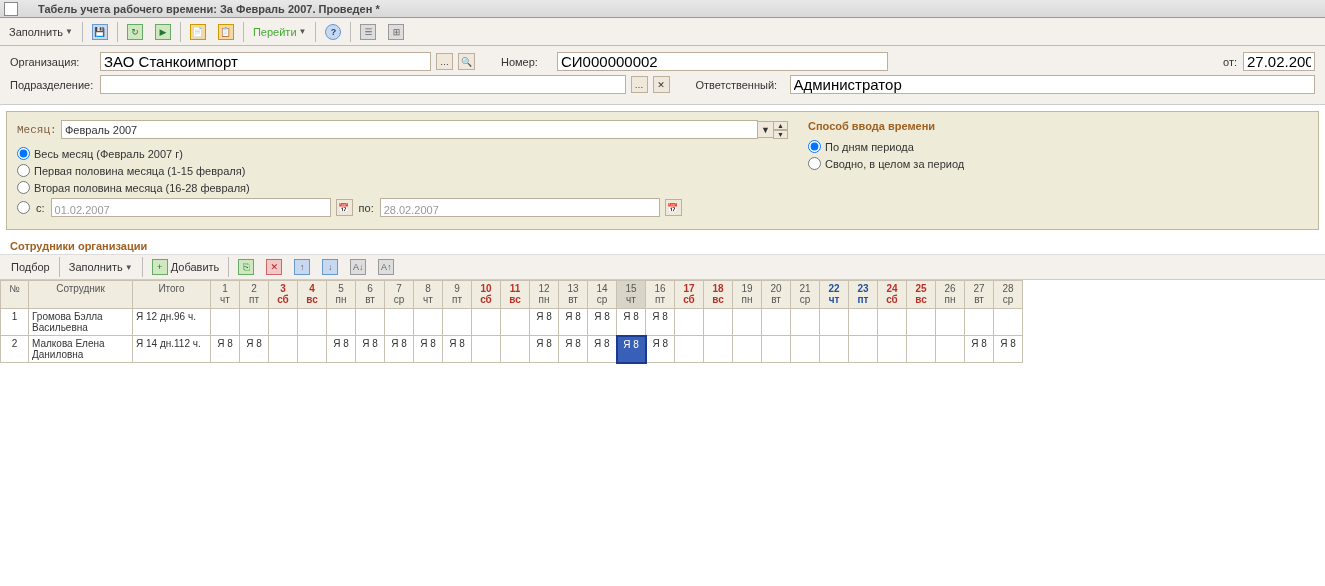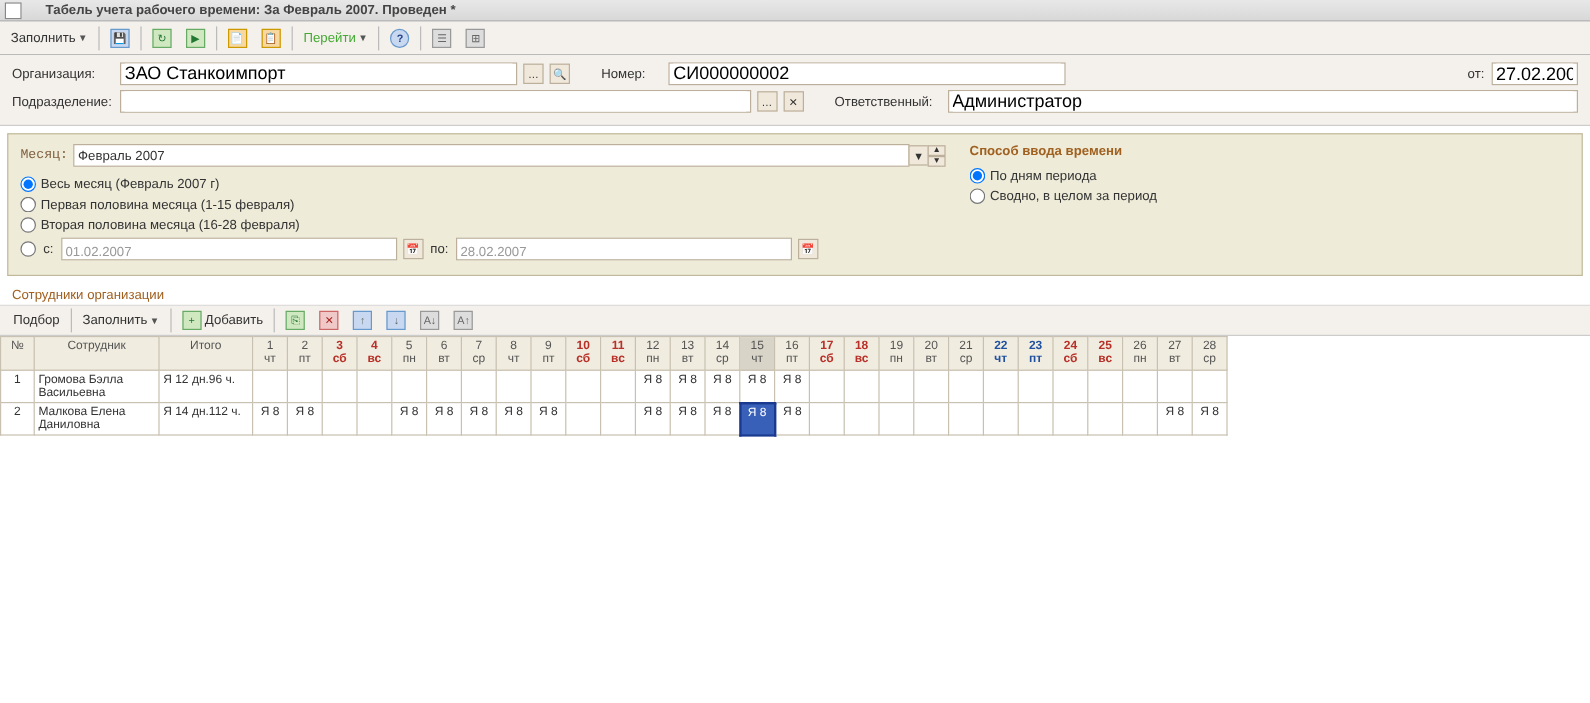--- a/index.html
+++ b/index.html
@@ -35,21 +35,21 @@
 .month-fld { background: #fff; border: 1px solid #bcaf9b; height: 19px; padding: 0 3px; flex: 1; display: flex; align-items: center; }
 .radio-row { display: flex; align-items: center; margin-bottom: 4px; gap: 4px; color: #333; }
 .radio-row input[type=radio] { margin: 0; cursor: pointer; }
 .range-row { display: flex; align-items: center; gap: 6px; }
 .date-fld { background: #fff; border: 1px solid #bcaf9b; height: 19px; padding: 0 3px; width: 280px; display: flex; align-items: flex-end; color: #999; }
 .spin { display: inline-flex; flex-direction: column; margin-left: -1px; }
 .spin-btn { width: 15px; height: 9px; background: #f0e8da; border: 1px solid #bcaf9b; font-size: 7px; display: flex; align-items: center; justify-content: center; cursor: pointer; }
 .section-t { color: #a06020; font-weight: bold; margin-bottom: 8px; }
 
 
-.sect-title { color: #a06020; font-weight: normal; padding: 4px 10px 2px; background: #fff; }
+.sect-title { color: #a06020; font-weight: bold; padding: 4px 10px 2px; background: #fff; }
 
 
 .subtb { background: #f4f0ec; border-top: 1px solid #ddd; border-bottom: 1px solid #ccc; height: 26px; display: flex; align-items: center; padding: 0 6px; gap: 2px; }
 .subtb .tb-btn { color: #333; justify-content: center; }
 .subtb .tb-txt2 { color: #333; }
 
 
 .grid-wrap { overflow: auto; background: #fff; }
 table.grid { border-collapse: collapse; table-layout: fixed; }
 .grid th, .grid td { border: 1px solid #c8c0b0; padding: 2px 3px; text-align: center; font-size: 10px; vertical-align: top; }

